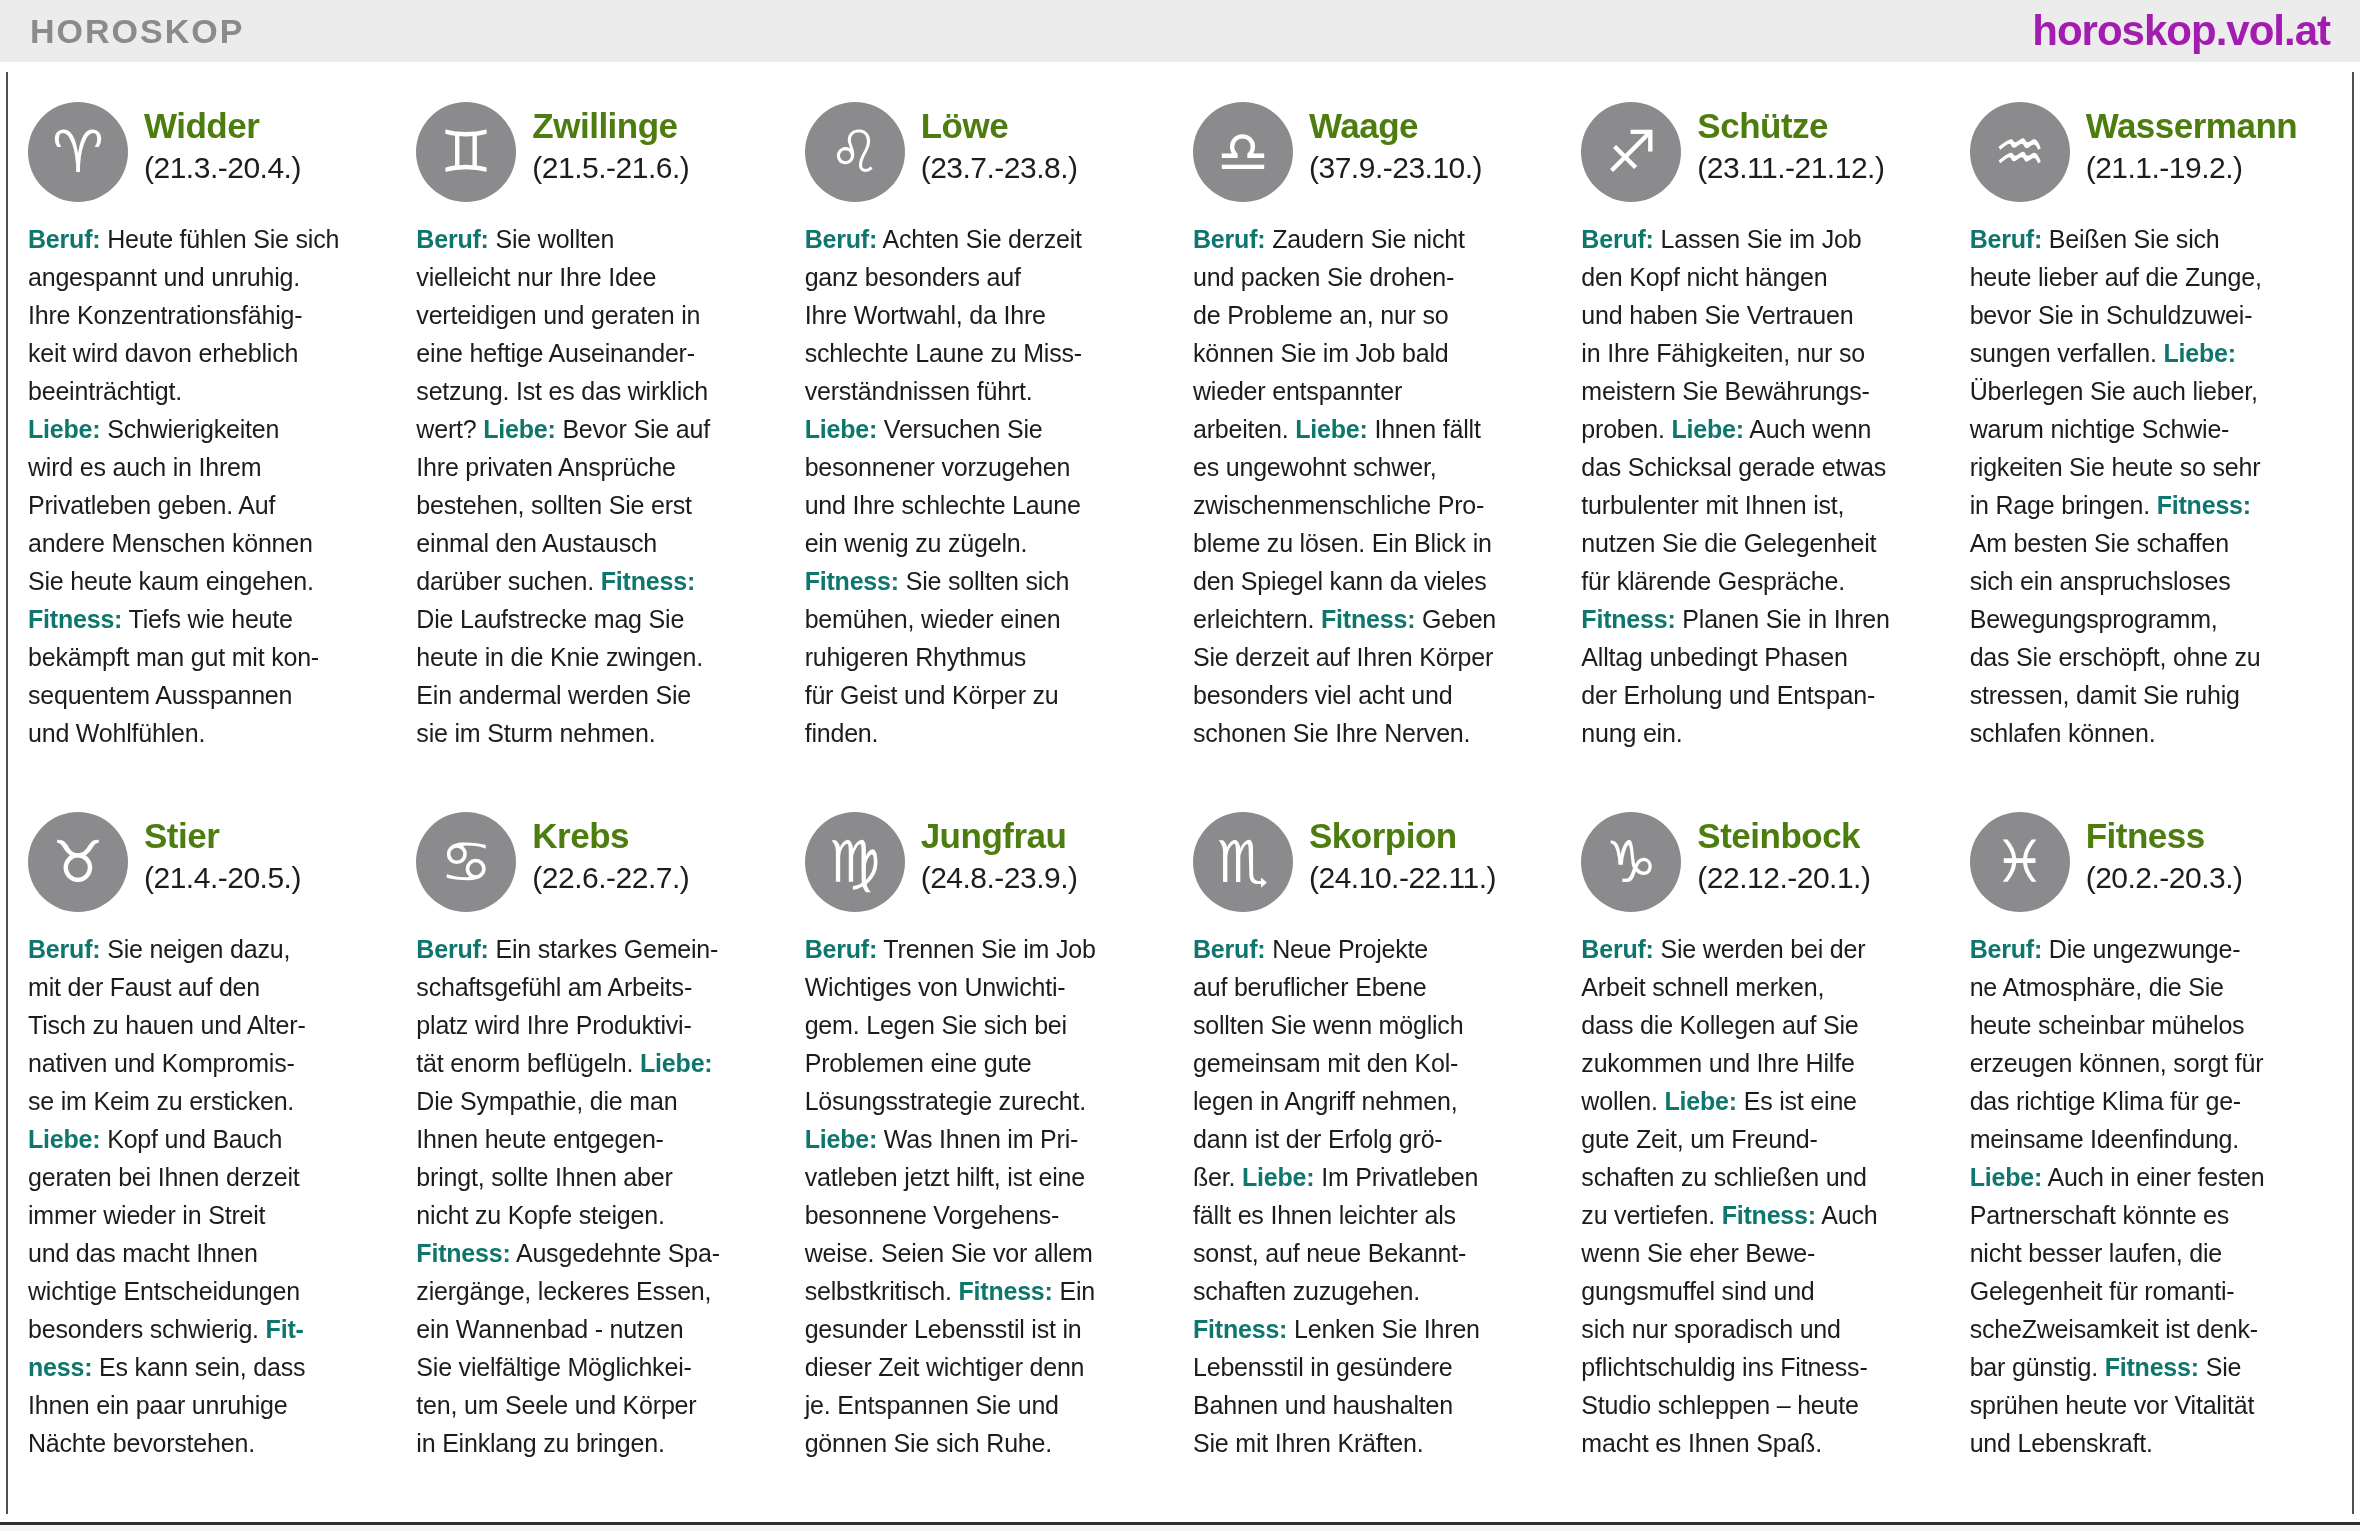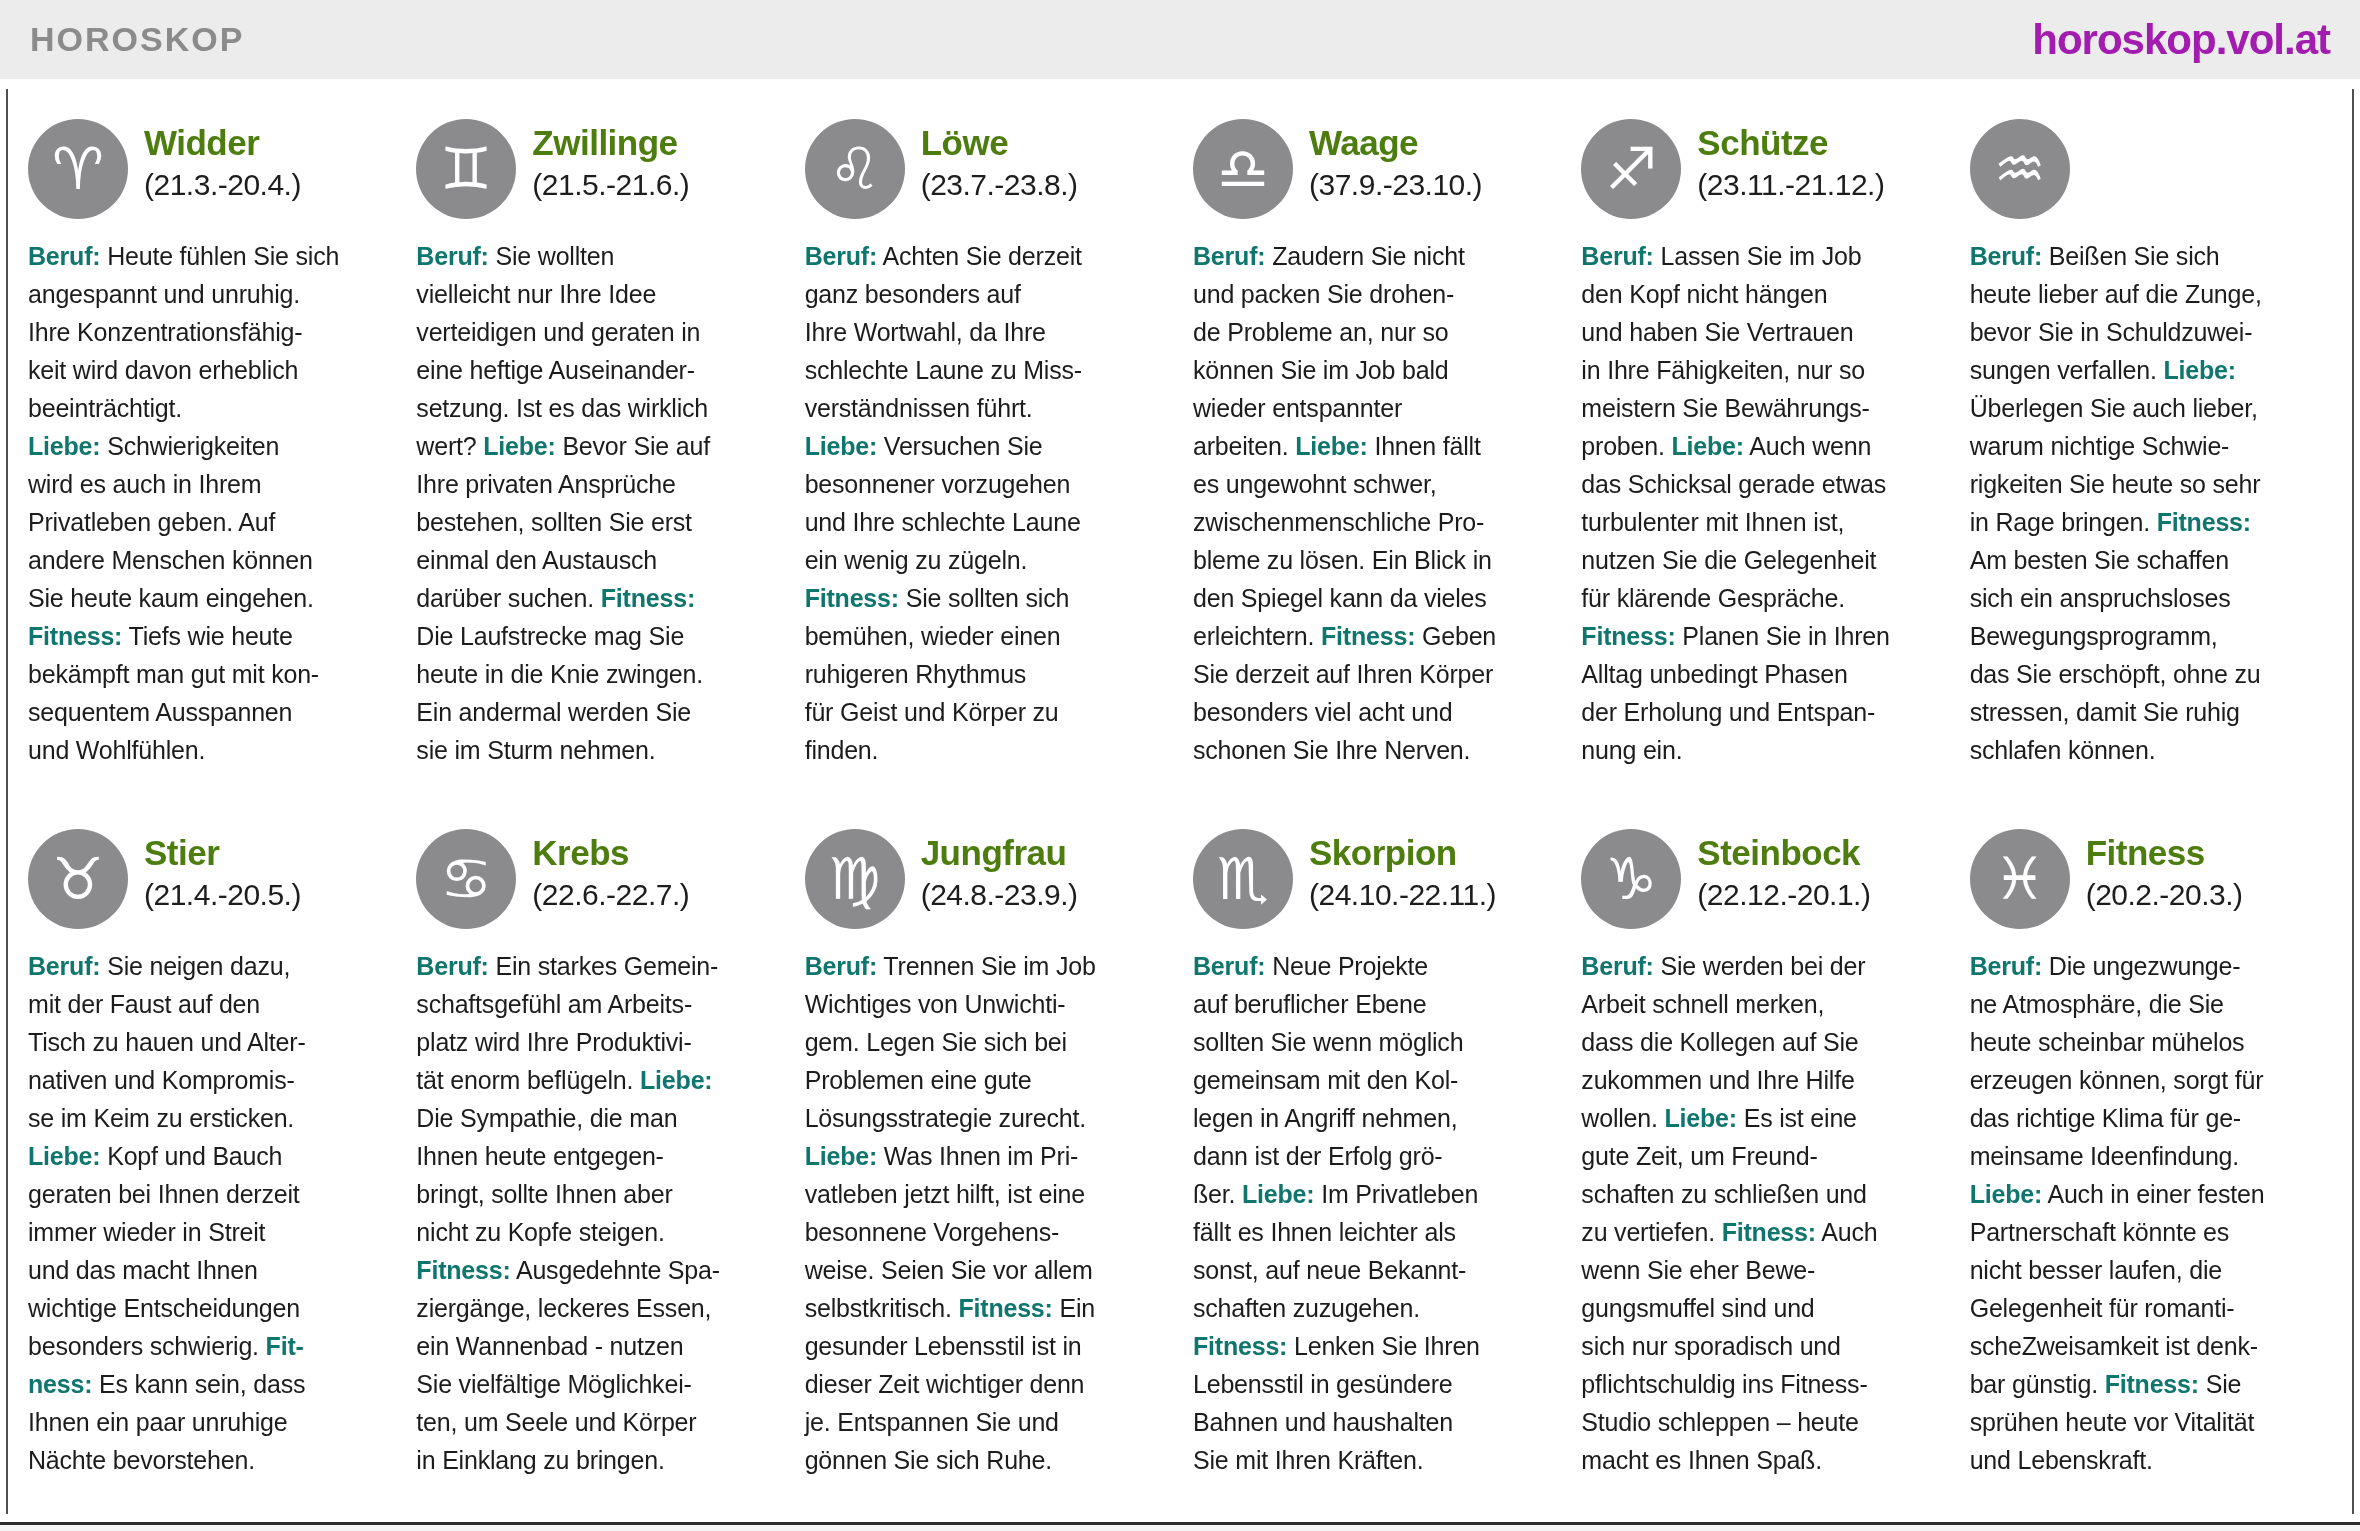--- a/index.html
+++ b/index.html
@@ -4,21 +4,21 @@
 <style>
   * { margin:0; padding:0; box-sizing:border-box; }
   html,body { width:2360px; height:1531px; }
   body {
     background:#ffffff;
     font-family:"Liberation Sans","DejaVu Sans",sans-serif;
     display:flex; flex-direction:column;
     overflow:hidden;
   }
   .header-bar {
-    height:79px; flex:0 0 auto;
+    height:62px; flex:0 0 auto;
     background:#ececec;
     display:flex; align-items:center; justify-content:space-between;
     padding:0 30px;
   }
   .header-title {
     font-size:34px; font-weight:bold; color:#8b8b8b; letter-spacing:2px;
   }
   .site-link {
     font-size:42px; font-weight:bold; color:#a21caf; letter-spacing:-1px;
   }
@@ -198,20 +198,24 @@
 Alltag unbedingt Phasen
 der Erholung und Entspan-
 nung ein.</div>
   </section>
 
   <section class="sign-card">
     <div class="sign-header">
       <span class="icon-circle">
           <span class="glyph">♒</span>
         </span>
+      <div class="sign-title-block">
+        <div class="sign-name">Wassermann</div>
+        <div class="sign-dates">(21.1.-19.2.)</div>
+      </div>
     </div>
     <div class="sign-body"><b>Beruf:</b> Beißen Sie sich
 heute lieber auf die Zunge,
 bevor Sie in Schuldzuwei-
 sungen verfallen. <b>Liebe:</b>
 Überlegen Sie auch lieber,
 warum nichtige Schwie-
 rigkeiten Sie heute so sehr
 in Rage bringen. <b>Fitness:</b>
 Am besten Sie schaffen

